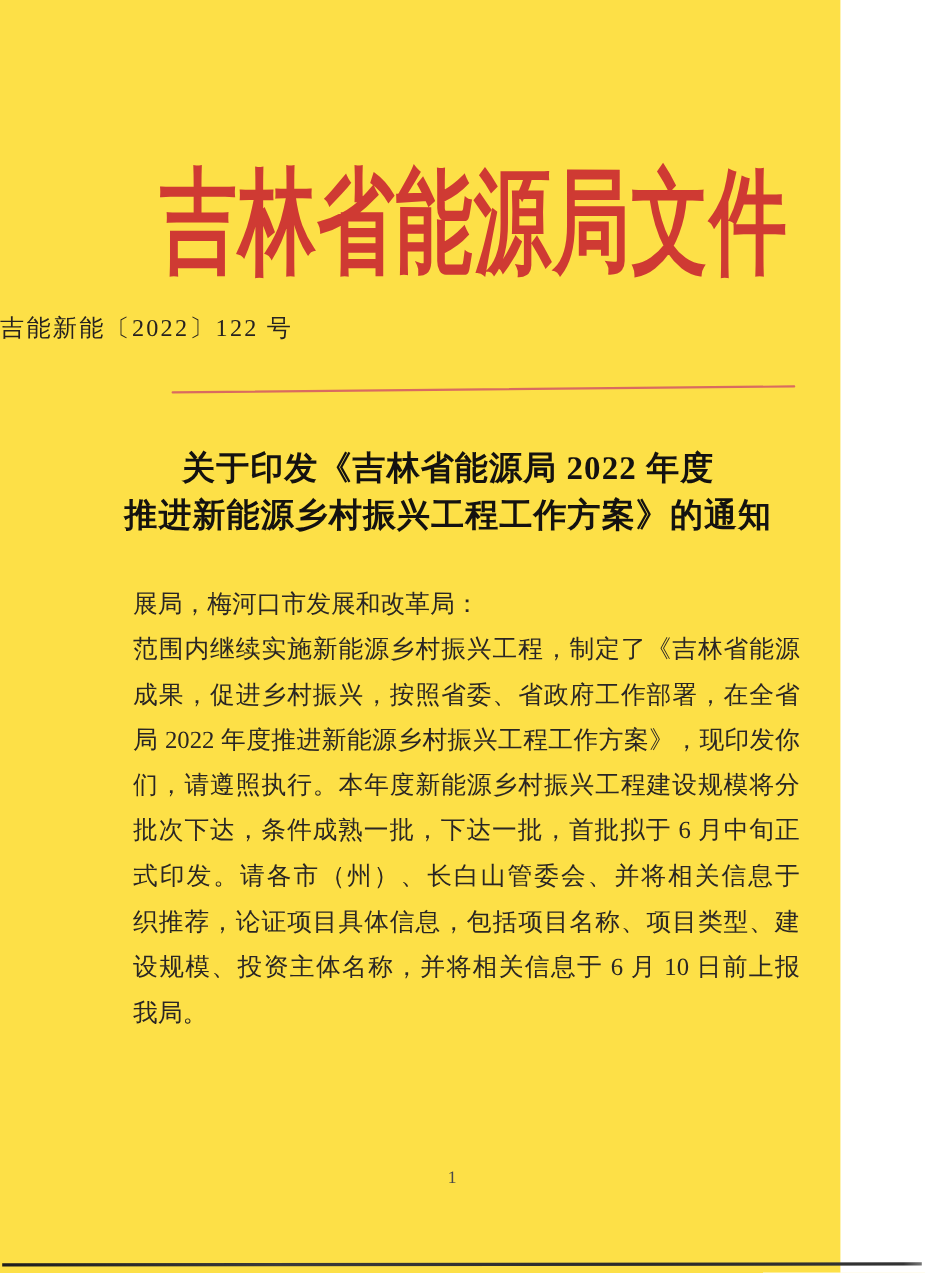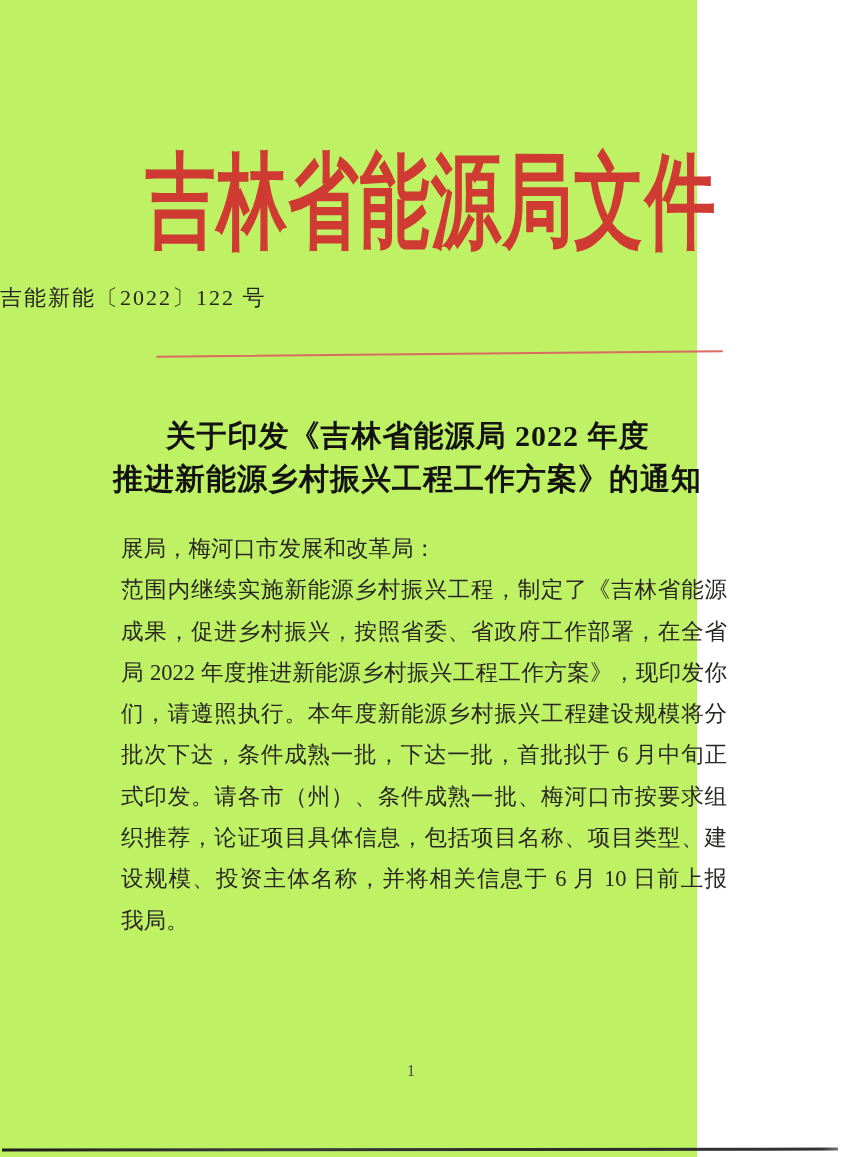--- a/index.html
+++ b/index.html
@@ -10,22 +10,22 @@
   }
   * { margin: 0; padding: 0; box-sizing: border-box; }
   html, body { background: #ffffff; }
   body {
     font-family: "Liberation Serif", serif;
     width: 841px; height: 1157px;
     position: relative; overflow: hidden;
   }
   .page {
     position: absolute; left: 0; top: 0;
-    width: 697px; height: 1157px;
-    background: #bef264;
+    width: 764px; height: 1157px;
+    background: #fde047;
   }
   .header-title {
     position: absolute; left: 21px; top: 128px; width: 820px; height: 150px;
     text-align: center;
     font-size: 100px; font-weight: bold; line-height: 150px;
     color: var(--header-red);
     letter-spacing: 2px;
     transform: scaleX(0.70) scaleY(1.04);
     transform-origin: 50% 50%;
     white-space: nowrap;
@@ -41,21 +41,20 @@
     background: var(--divider-red);
     transform: rotate(-0.55deg);
     border-radius: 1px;
   }
   .doc-title {
     position: absolute; left: 0px; top: 404px; width: 815px;
     text-align: center;
     font-size: 30px; font-weight: bold; line-height: 43px;
     color: var(--title-dark);
     letter-spacing: 1px;
-    margin-top: 10px;
   }
   .body {
     position: absolute; left: 121px; top: 528px; width: 606px;
     font-size: 22.5px; color: var(--text-dark);
     line-height: 41.3px;
   }
   .bl {
     height: 41.3px;
     white-space: nowrap;
     text-align: justify;
@@ -93,21 +92,21 @@
     <div>推进新能源乡村振兴工程工作方案》的通知</div>
   </div>
 
   <div class="body">
     <div class="bl pe">展局，梅河口市发展和改革局：</div>
     <div class="bl">范围内继续实施新能源乡村振兴工程，制定了《吉林省能源</div>
     <div class="bl">成果，促进乡村振兴，按照省委、省政府工作部署，在全省</div>
     <div class="bl">局 2022 年度推进新能源乡村振兴工程工作方案》，现印发你</div>
     <div class="bl">们，请遵照执行。本年度新能源乡村振兴工程建设规模将分</div>
     <div class="bl">批次下达，条件成熟一批，下达一批，首批拟于 6 月中旬正</div>
-    <div class="bl">式印发。请各市（州）、条件成熟一批、梅河口市按要求组</div>
+    <div class="bl">式印发。请各市（州）、长白山管委会、并将相关信息于</div>
     <div class="bl">织推荐，论证项目具体信息，包括项目名称、项目类型、建</div>
     <div class="bl">设规模、投资主体名称，并将相关信息于 6 月 10 日前上报</div>
     <div class="bl pe">我局。</div>
   </div>
 
   <div class="page-number">1</div>
 
   <div class="scan-edge"></div>
 
 </div>

